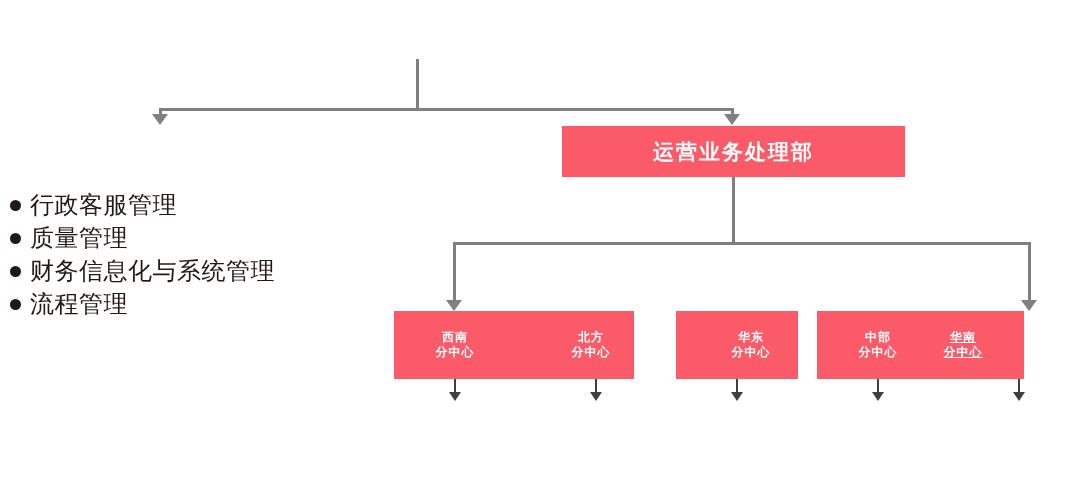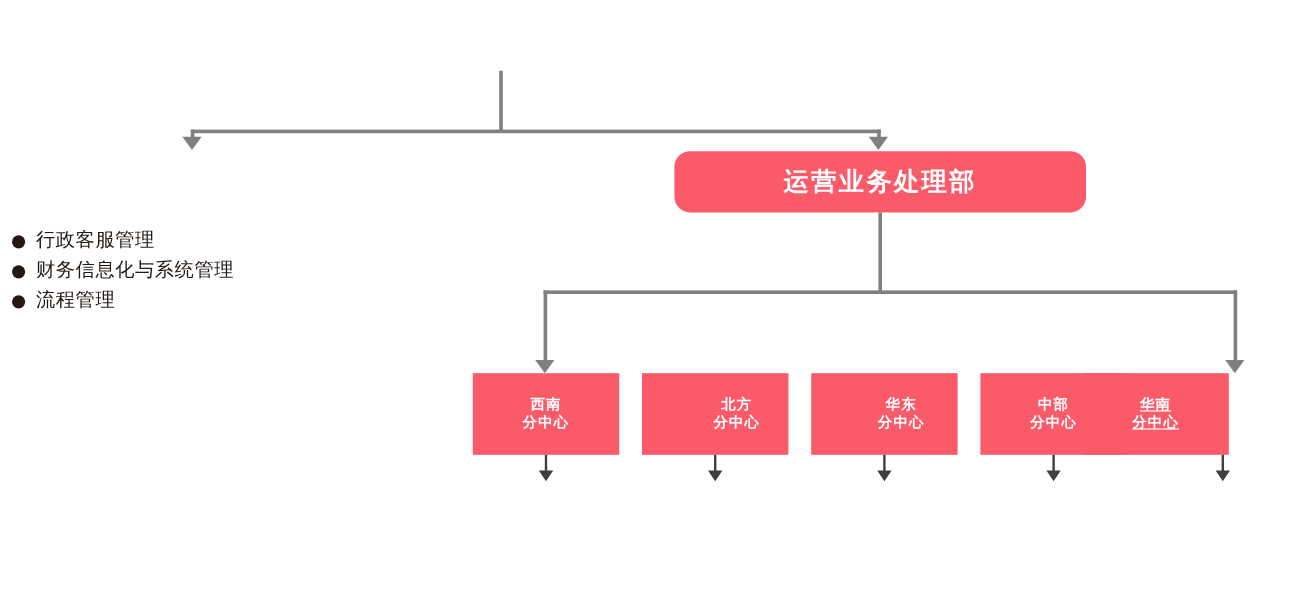--- a/index.html
+++ b/index.html
@@ -52,21 +52,20 @@
   }
 
   .node-pink {
     left: 562px;
     top: 126px;
     width: 343px;
     height: 51px;
     background: #FB5A69;
     font-size: 21px;
     letter-spacing: 2px;
-    border-radius: 13px;
   }
 
   .node-sub {
     top: 311px;
     width: 122px;
     height: 68px;
     background: #FB5A69;
     font-size: 12px;
     letter-spacing: 1px;
   }
@@ -77,21 +76,21 @@
     left: 10px;
     top: 193px;
     width: 340px;
     margin: 0;
     padding: 0;
     list-style: none;
   }
   .bullets li {
     display: flex;
     align-items: center;
-    font-size: 16px;
+    font-size: 24px;
     color: #231815;
     line-height: 1.0;
     margin-bottom: 9px;
     letter-spacing: 0.5px;
   }
   .bullet-dot {
     width: 11px;
     height: 11px;
     border-radius: 50%;
     background: #231815;
@@ -161,40 +160,44 @@
   <div class="arrow" style="left:724px; top:114px;"></div>
 
 
   <ul class="bullets">
     <li>
       <span class="bullet-dot"></span>
       <span>行政客服管理</span>
     </li>
     <li>
       <span class="bullet-dot"></span>
+      <span>质量管理</span>
+    </li>
+    <li>
+      <span class="bullet-dot"></span>
       <span>财务信息化与系统管理</span>
     </li>
     <li>
       <span class="bullet-dot"></span>
       <span>流程管理</span>
     </li>
   </ul>
 
   <div class="node node-pink">运营业务处理部</div>
 
   <div class="conn v" style="left:732px; top:177px; width:3px; height:67px;"></div>
   <div class="conn h" style="left:453px; top:242px; width:578px; height:3px;"></div>
   <div class="conn v" style="left:453px; top:242px; width:3px; height:60px;"></div>
   <div class="arrow" style="left:446px; top:300px;"></div>
   <div class="conn v" style="left:1028px; top:242px; width:3px; height:60px;"></div>
   <div class="arrow" style="left:1021px; top:300px;"></div>
 
   <div class="node node-sub" style="left:394px;">西南
 分中心</div>
-  <div class="node node-sub" style="left:535px;padding-left:36px;">北方
+  <div class="node node-sub" style="left:512px;padding-left:36px;">北方
 分中心</div>
   <div class="node node-sub" style="left:676px;padding-left:28px;">华东
 分中心</div>
   <div class="node node-sub" style="left:817px;">中部
 分中心</div>
   <div class="node node-sub" style="left:902px;text-decoration:underline;">华南
 分中心</div>
 
   <div class="tick" style="left:454px; top:379px; height:20px;"></div>
   <div class="arrow-sm" style="left:449px; top:392px;"></div>

